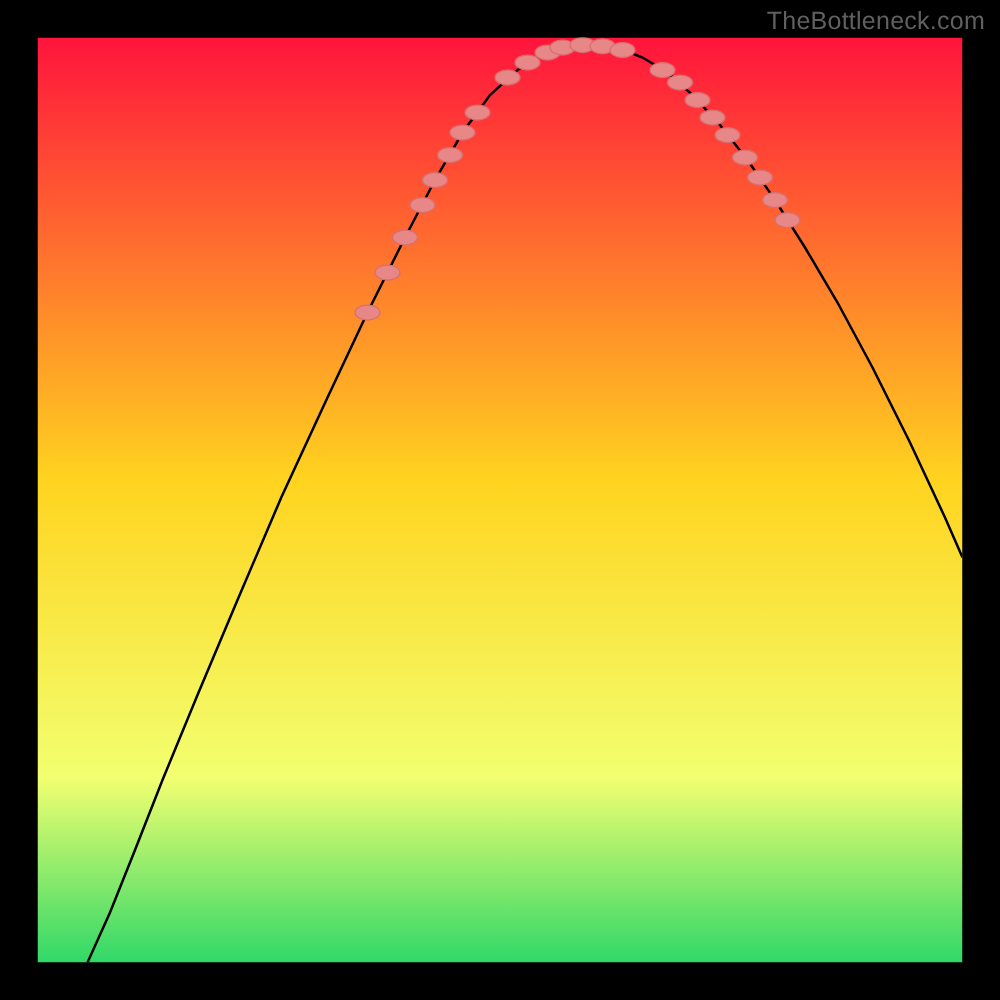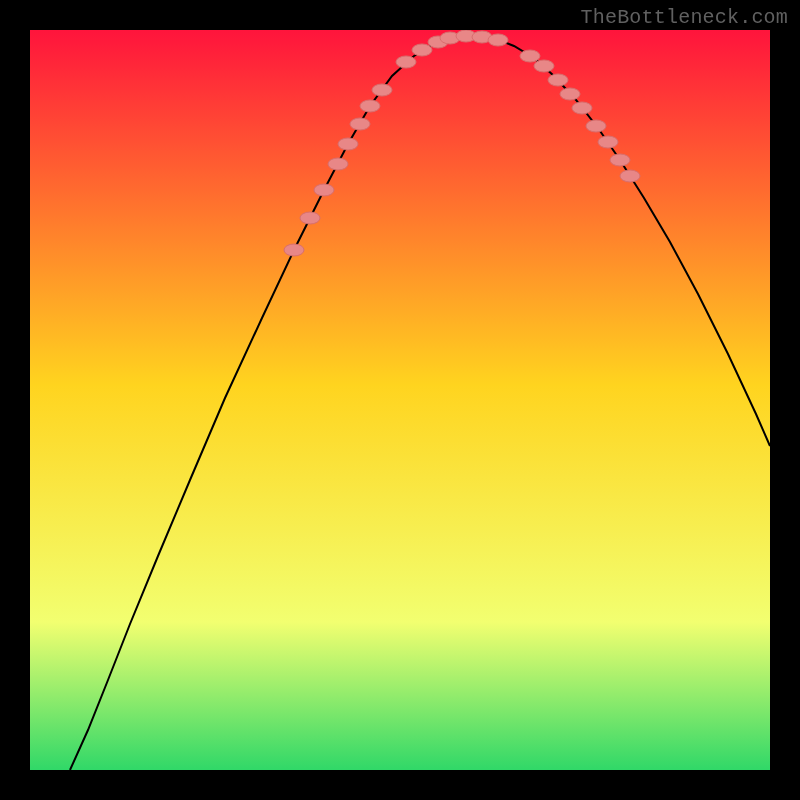--- a/index.html
+++ b/index.html
@@ -14,21 +14,21 @@
     position: relative;
     width: 800px;
     height: 800px;
     background: #000000;
   }
   .watermark {
     position: absolute;
     top: 6px;
     right: 12px;
     color: #606060;
-    font-family: Liberation Mono, monospace;
+    font-family: Liberation Sans, sans-serif;
     font-size: 20px;
     font-weight: 500;
     letter-spacing: 0.2px;
     z-index: 10;
   }
   .plot {
     position: absolute;
     left: 30px;
     top: 30px;
     width: 740px;

